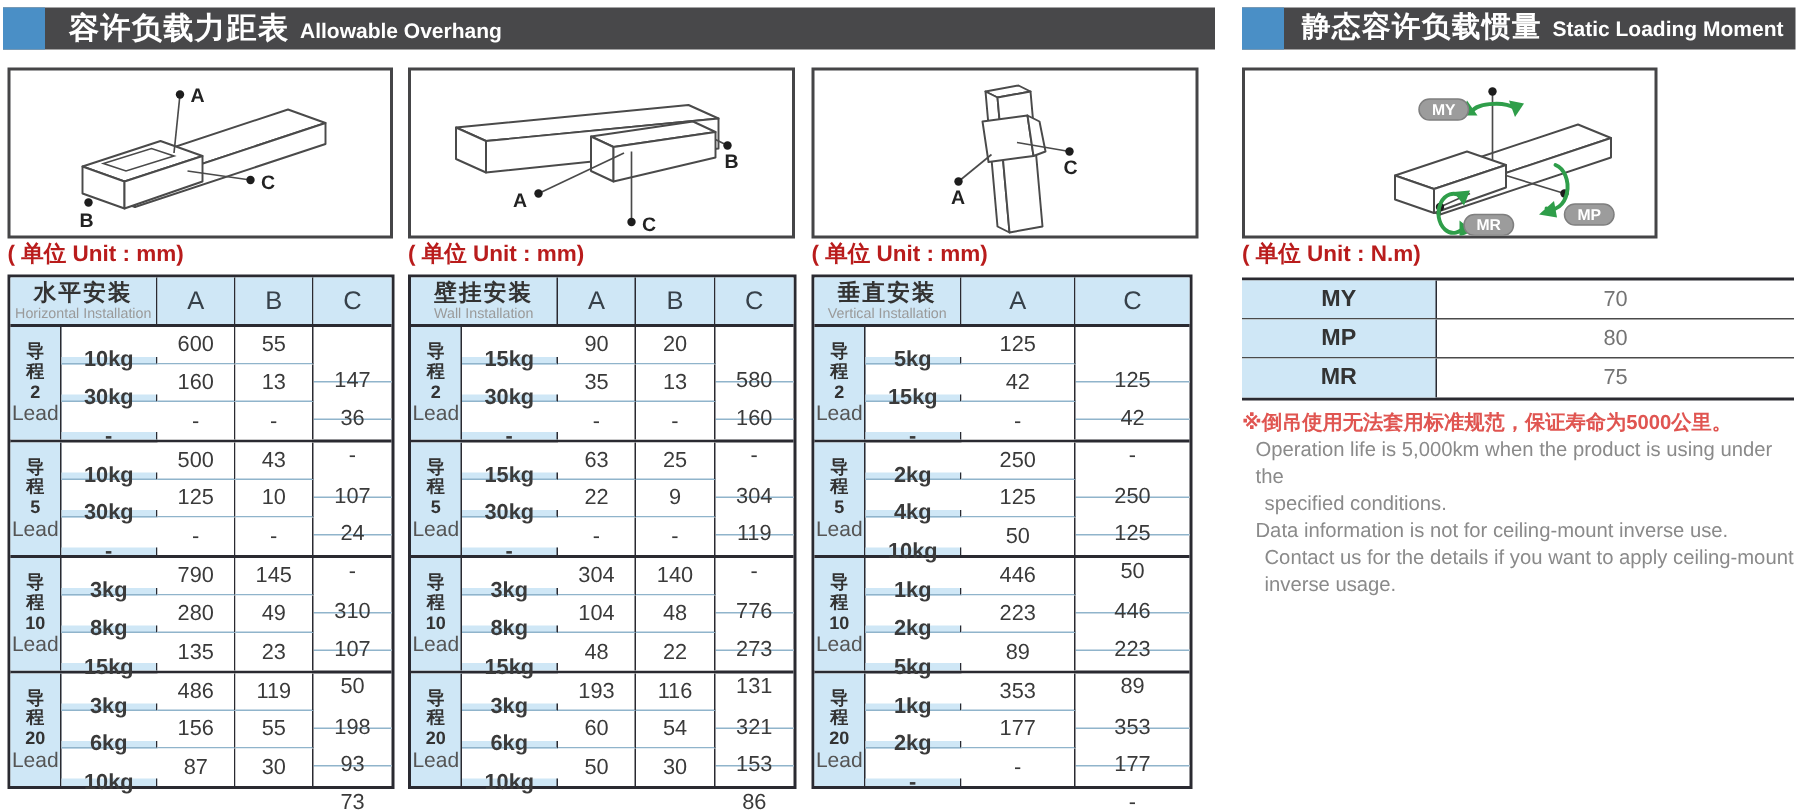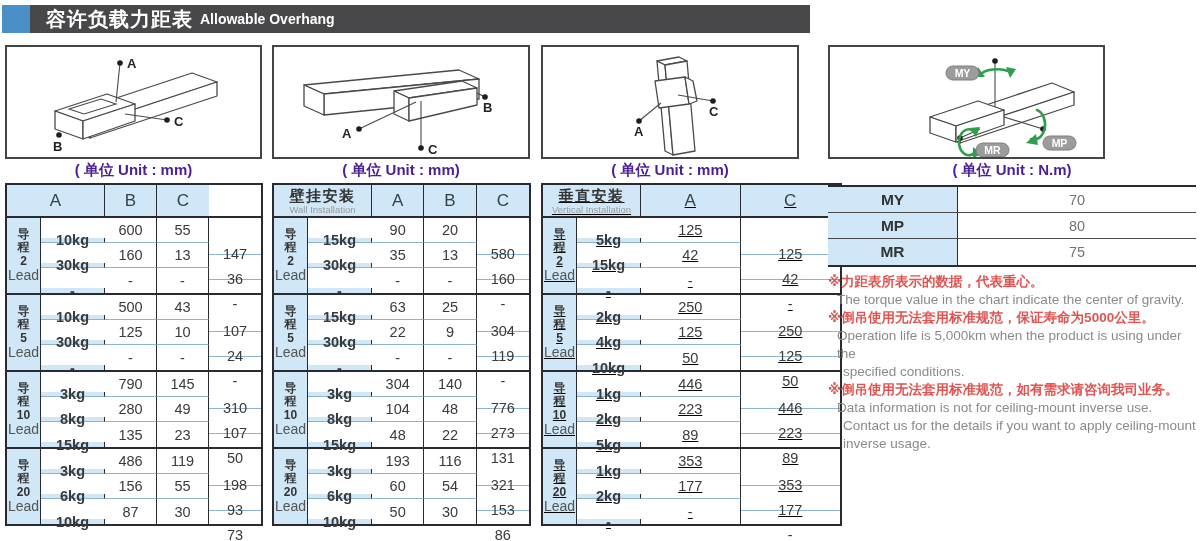--- a/index.html
+++ b/index.html
@@ -18,21 +18,21 @@
   .face { fill:#ffffff; stroke:#4a4a4a; stroke-width:1.3; stroke-linejoin:round; }
   .dline { stroke:#4a4a4a; stroke-width:1.1; fill:none; }
   .dot { fill:#1d1d1d; }
   .dlabel { font-family:"Liberation Sans",sans-serif; font-size:13px; font-weight:bold; fill:#222; }
   .garc { fill:none; stroke:var(--arrow_green); stroke-width:2.6; stroke-linecap:round; }
   .garrow { fill:var(--arrow_green); }
   .badge { fill:var(--badge_gray); stroke:#7f7f7f; stroke-width:1; }
   .badge-t { font-family:"Liberation Sans",sans-serif; font-size:10.5px; font-weight:bold; fill:#fff; text-anchor:middle; }
 
   
-  .unit { position:absolute; top:160px; height:20px; line-height:20px; font-size:15px; font-weight:bold; color:#4c1d95; text-align:center; }
+  .unit { position:absolute; top:160px; height:20px; line-height:20px; font-size:15px; font-weight:bold; color:#b91c1c; text-align:left; }
 
   
   .otable { position:absolute; top:183px; border:2px solid var(--border_dark); background:#fff; }
   .thead { display:grid; height:33px; border-bottom:2px solid var(--border_dark); }
   .th { background:var(--cell_blue); display:flex; align-items:center; justify-content:center; border-right:1px solid var(--border_dark); }
   .th.last { border-right:none; }
   .th.title { flex-direction:column; line-height:1; padding-top:1px; }
   .tzh { font-size:15px; font-weight:bold; color:#333; letter-spacing:1.5px; }
   .ten { font-size:9.5px; color:#9a9a9a; margin-top:2px; }
   .th.col { font-size:17px; color:#37414a; }
@@ -58,26 +58,31 @@
   .notes { position:absolute; left:828px; top:273px; width:372px; }
   .nzh { font-size:13.5px; font-weight:bold; color:var(--note_red); line-height:18px; }
   .nen { font-size:13.5px; color:var(--note_gray); line-height:18px; padding-left:9px; }
   .nen2 { padding-left:15px; }
 </style>
 </head>
 <body>
 
 <div class="page">
 
-  <div class="hdr" style="left:2px; width:808px;align-items:flex-end;">
+  <div class="hdr" style="left:2px; width:808px;">
     <span class="hdr-sq"></span>
     <span class="hdr-zh">容许负载力距表</span>
     <span class="hdr-en">Allowable Overhang</span>
   </div>
 
+  <div class="hdr" style="left:828px; width:369px;">
+    <span class="hdr-sq"></span>
+    <span class="hdr-zh" style="font-size:19px; margin-left:40px;">静态容许负载惯量</span>
+    <span class="hdr-en">Static Loading Moment</span>
+  </div>
 
   <div class="dbox" style="left:5px; width:257px;">
     <svg width="253" height="110" viewBox="0 0 253 110">
       <polygon class="face" points="58,68 185,26 210,35 83,77"></polygon>
       <polygon class="face" points="83,77 210,35 210,49 83,91"></polygon>
       <polygon class="face" points="58,68 83,77 83,91 58,82"></polygon>
       <polygon class="face" points="48,64 100,47 128,57 76,74"></polygon>
       <polygon class="face" points="48,64 76,74 76,92 48,82"></polygon>
       <polygon class="face" points="76,74 128,57 128,74 76,92"></polygon>
       <polygon class="dline" points="62,62 94,52 109,57 77,67"></polygon>
@@ -168,20 +173,24 @@
     </svg>
   </div>
 
   <div class="unit" style="left:5px;   width:257px;">( 单位 Unit : mm)</div>
   <div class="unit" style="left:272px; width:258px;">( 单位 Unit : mm)</div>
   <div class="unit" style="left:541px; width:258px;">( 单位 Unit : mm)</div>
   <div class="unit" style="left:828px; width:368px;">( 单位 Unit : N.m)</div>
 
   <div id="otable-0" class="otable" style="left:5px;   width:258px;">
       <div class="thead" style="grid-template-columns:98px repeat(3,1fr)">
+        <div class="th title">
+          <div class="tzh">水平安装</div>
+          <div class="ten">Horizontal Installation</div>
+        </div>
         <div class="th col">A</div>
         <div class="th col">B</div>
         <div class="th col last">C</div>
       </div>
       <div class="tgroup" style="grid-template-columns:34px 64px repeat(3,1fr)">
         <div class="lead">
           <span class="lzh">导<br>程<br>2</span>
           <span class="len">Lead</span>
         </div>
         <div class="wcell rline">10kg</div>
@@ -328,21 +337,21 @@
         <div class="wcell rline">6kg</div>
         <div class="vcell rline">60</div>
         <div class="vcell rline">54</div>
         <div class="vcell rline last">153</div>
         <div class="wcell">10kg</div>
         <div class="vcell">50</div>
         <div class="vcell">30</div>
         <div class="vcell last">86</div>
       </div>
     </div>
-  <div id="otable-2" class="otable" style="left:541px; width:301px;text-decoration:underline;">
+  <div id="otable-2" class="otable" style="left:541px; width:254px;">
       <div class="thead" style="grid-template-columns:98px repeat(2,1fr)">
         <div class="th title">
           <div class="tzh">垂直安装</div>
           <div class="ten">Vertical Installation</div>
         </div>
         <div class="th col">A</div>
         <div class="th col last">C</div>
       </div>
       <div class="tgroup" style="grid-template-columns:34px 64px repeat(2,1fr)">
         <div class="lead">
@@ -416,29 +425,24 @@
         <div class="mvalue">80</div>
       </div>
       <div class="mrow">
         <div class="mlabel">MR</div>
         <div class="mvalue">75</div>
       </div>
     </div>
 
   <div id="notes" class="notes">
       <div class="note">
-        <div class="nzh">※力距表所表示的数据，代表重心。</div>
-        <div class="nen">The torque value in the chart indicate the center of gravity.</div>
-      </div>
-      <div class="note">
         <div class="nzh">※倒吊使用无法套用标准规范，保证寿命为5000公里。</div>
         <div class="nen">Operation life is 5,000km when the product is using under the</div>
         <div class="nen nen2">specified conditions.</div>
       </div>
       <div class="note">
-        <div class="nzh">※倒吊使用无法套用标准规范，如有需求请咨询我司业务。</div>
         <div class="nen">Data information is not for ceiling-mount inverse use.</div>
         <div class="nen nen2">Contact us for the details if you want to apply ceiling-mount</div>
         <div class="nen nen2">inverse usage.</div>
       </div>
     </div>
 
 </div>
 
 </body></html>

